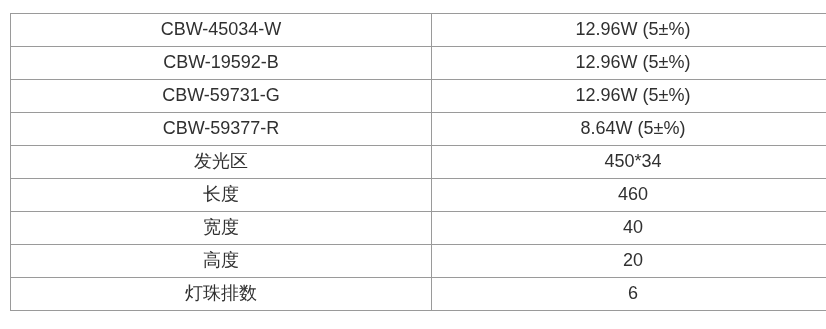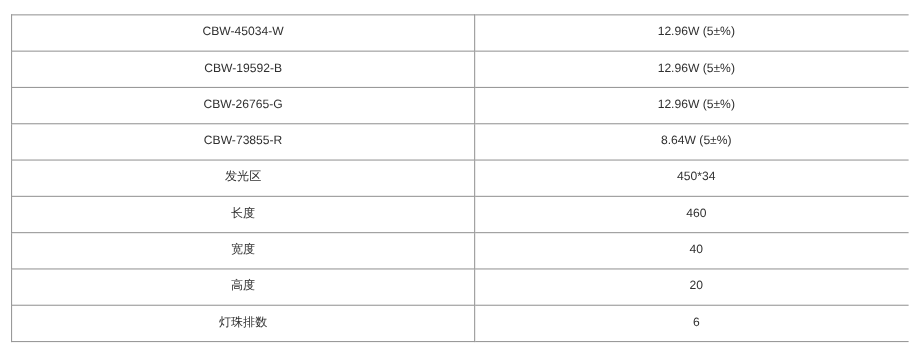--- a/index.html
+++ b/index.html
@@ -35,21 +35,21 @@
     table-layout: fixed;
     background: #ffffff;
   }
 
   table.spec-table td {
     border: 1px solid #9a9a9a;
     height: 32px;
     padding: 0 6px;
     text-align: center;
     vertical-align: middle;
-    font-size: 11px;
+    font-size: 18px;
     line-height: 1.2;
     color: #303030;
     font-family: "Liberation Sans", "DejaVu Sans", sans-serif;
     font-weight: normal;
     white-space: nowrap;
     overflow: hidden;
     text-overflow: ellipsis;
   }
 
   table.spec-table td.col-name {
@@ -69,25 +69,25 @@
       <tbody>
         <tr>
           <td class="col-name">CBW-45034-W</td>
           <td class="col-value">12.96W (5±%)</td>
         </tr>
         <tr>
           <td class="col-name">CBW-19592-B</td>
           <td class="col-value">12.96W (5±%)</td>
         </tr>
         <tr>
-          <td class="col-name">CBW-26765-G</td>
+          <td class="col-name">CBW-59731-G</td>
           <td class="col-value">12.96W (5±%)</td>
         </tr>
         <tr>
-          <td class="col-name">CBW-73855-R</td>
+          <td class="col-name">CBW-59377-R</td>
           <td class="col-value">8.64W (5±%)</td>
         </tr>
         <tr>
           <td class="col-name">发光区</td>
           <td class="col-value">450*34</td>
         </tr>
         <tr>
           <td class="col-name">长度</td>
           <td class="col-value">460</td>
         </tr>

